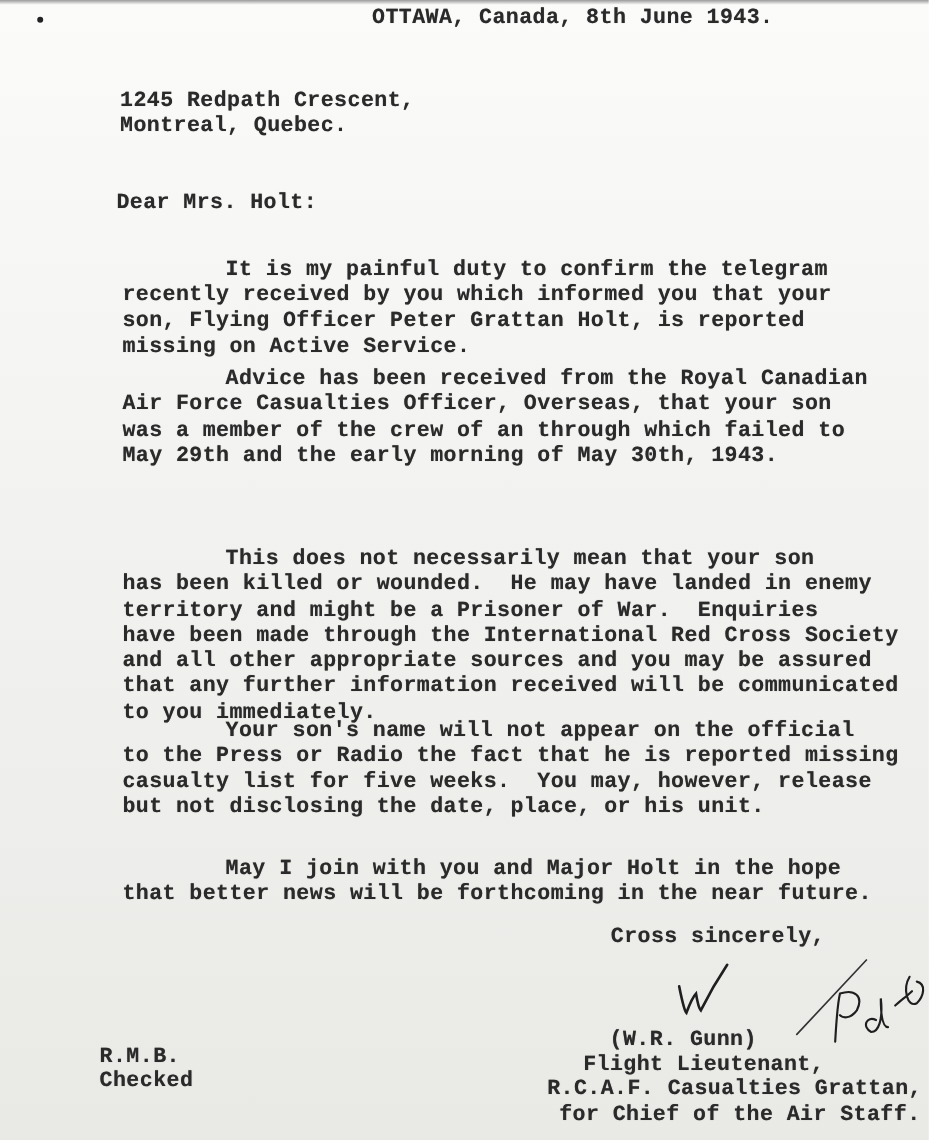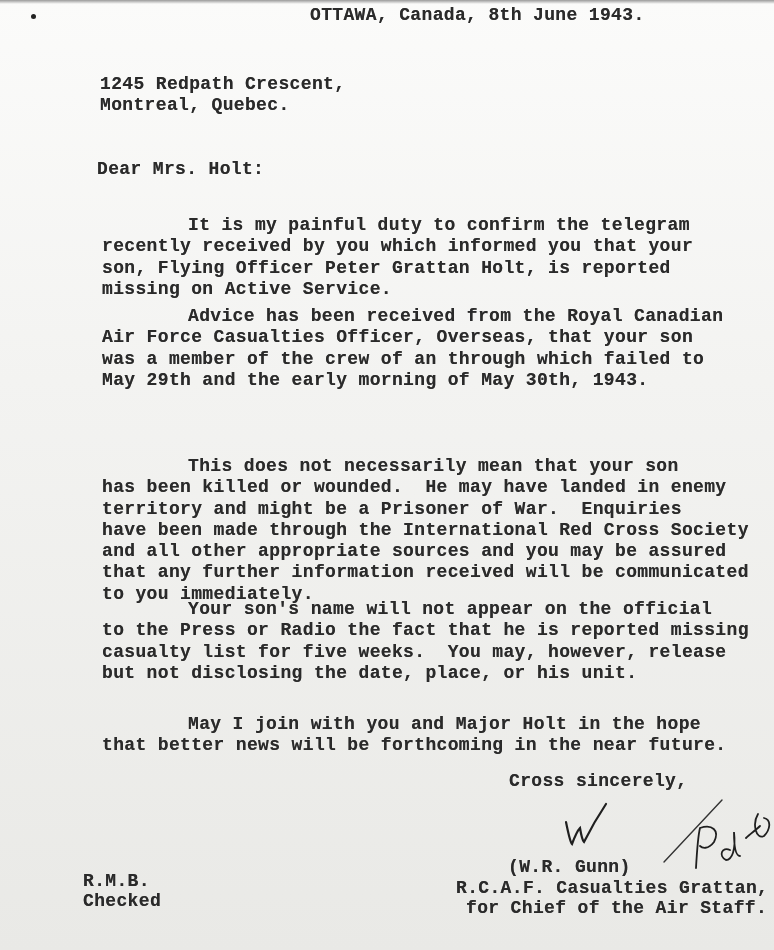--- a/index.html
+++ b/index.html
@@ -66,15 +66,15 @@
   <path d="M6 22 C8 32 10 42 12 44 C15 36 18 30 20 28 C21 34 22 40 24 42 C30 30 38 16 46 4" fill="none" stroke="#1f1f1f" stroke-width="2.2" stroke-linecap="round"></path>
 </svg>
 
 <svg class="sig" style="left:660px; top:790px;" width="114" height="100" viewBox="0 0 114 100">
   <path d="M4 72 L62 10" fill="none" stroke="#333" stroke-width="1.4" stroke-linecap="round"></path>
   <path d="M36 78 C37 60 38 46 40 38 C52 34 60 40 54 52 C48 60 42 58 40 56" fill="none" stroke="#1f1f1f" stroke-width="1.8" stroke-linecap="round"></path>
   <path d="M70 60 C62 56 58 66 66 70 C72 70 76 60 74 42 C74 58 76 66 80 66" fill="none" stroke="#1f1f1f" stroke-width="1.8" stroke-linecap="round"></path>
   <path d="M86 48 C90 44 96 40 100 36 M98 24 C92 34 96 50 104 46 C110 40 112 30 104 28" fill="none" stroke="#1f1f1f" stroke-width="1.8" stroke-linecap="round"></path>
 </svg>
 
-<div class="tw sigblock"><div style="padding-left:52px">(W.R. Gunn)</div><div style="padding-left:0px">R.C.A.F. Casualties Grattan,</div><div style="padding-left:10px">for Chief of the Air Staff.</div></div>
+<div class="tw sigblock"><div style="padding-left:52px">(W.R. Gunn)</div><div style="padding-left:30px">Flight Lieutenant,</div><div style="padding-left:0px">R.C.A.F. Casualties Grattan,</div><div style="padding-left:10px">for Chief of the Air Staff.</div></div>
 
 <div class="tw initials"><div>R.M.B.</div><div>Checked</div></div>
 
 </body></html>

